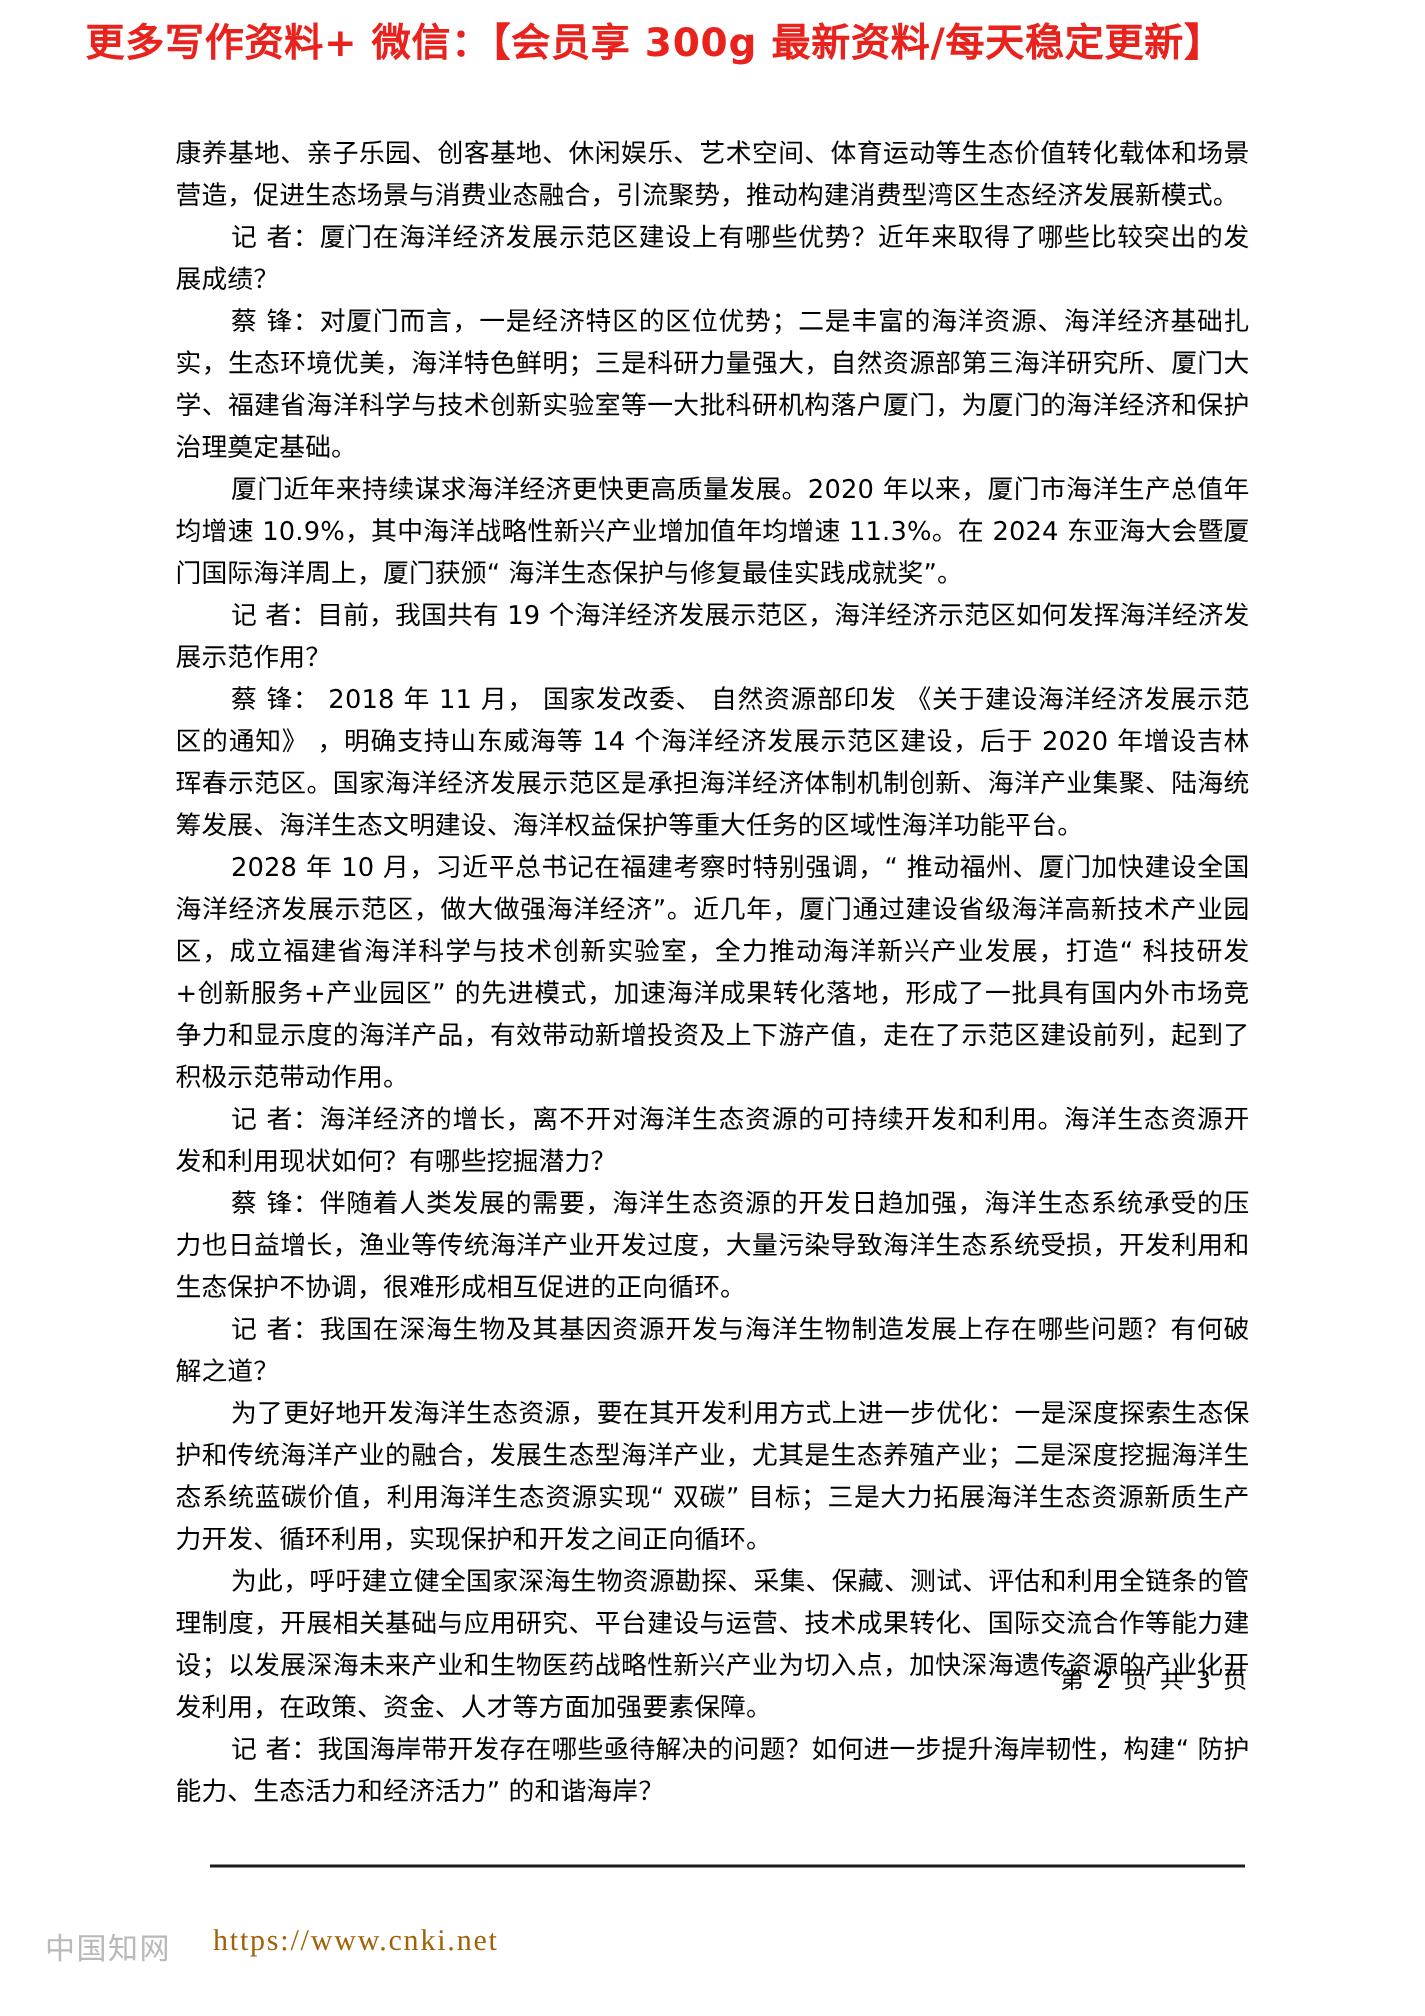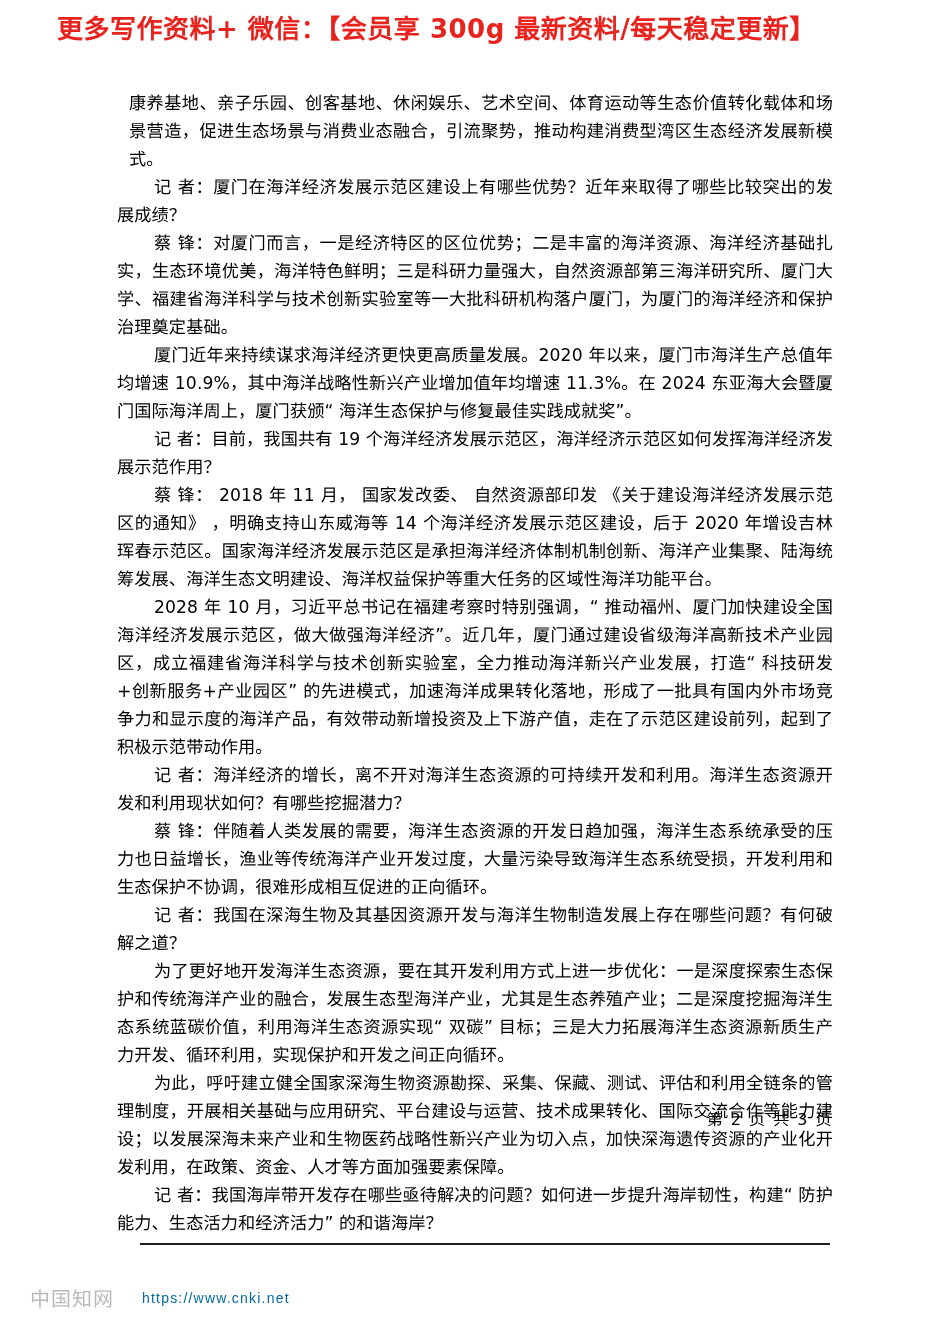--- a/index.html
+++ b/index.html
@@ -71,45 +71,45 @@
     top: 1243px;
     width: 690px;
     height: 0;
     border-top: 2px solid #1d1d1d;
   }
   .footer-watermark {
     position: absolute;
     left: 30px;
     top: 1283px;
     display: flex;
-    align-items: center;
+    align-items: flex-start;
     gap: 28px;
     white-space: nowrap;
   }
   .wm-brand {
     font-size: 20px;
     color: #b9b9b9;
     letter-spacing: 1px;
     font-family: "DejaVu Serif", "Liberation Serif", serif;
   }
   .wm-url {
-    font-size: 14px;
-    color: #0369a1;
+    font-size: 20px;
+    color: #a16207;
     letter-spacing: 1.2px;
-    font-family: Liberation Sans, sans-serif;
+    font-family: Liberation Serif, serif;
   }
 </style>
 </head>
 <body>
 
 <div class="promo-header">更多写作资料+ 微信：【会员享 300g 最新资料/每天稳定更新】</div>
 
 <div class="doc-body">
 
-  <p class="para indent" style="text-indent:0;margin-left:12px;">康养基地、亲子乐园、创客基地、休闲娱乐、艺术空间、体育运动等生态价值转化载体和场景营造，促进生态场景与消费业态融合，引流聚势，推动构建消费型湾区生态经济发展新模式。</p>
+  <p class="para indent" style="text-indent:0;">康养基地、亲子乐园、创客基地、休闲娱乐、艺术空间、体育运动等生态价值转化载体和场景营造，促进生态场景与消费业态融合，引流聚势，推动构建消费型湾区生态经济发展新模式。</p>
   <p class="para indent">记 者：厦门在海洋经济发展示范区建设上有哪些优势？近年来取得了哪些比较突出的发展成绩？</p>
   <p class="para indent">蔡 锋：对厦门而言，一是经济特区的区位优势；二是丰富的海洋资源、海洋经济基础扎实，生态环境优美，海洋特色鲜明；三是科研力量强大，自然资源部第三海洋研究所、厦门大学、福建省海洋科学与技术创新实验室等一大批科研机构落户厦门，为厦门的海洋经济和保护治理奠定基础。</p>
   <p class="para indent">厦门近年来持续谋求海洋经济更快更高质量发展。2020 年以来，厦门市海洋生产总值年均增速 10.9%，其中海洋战略性新兴产业增加值年均增速 11.3%。在 2024 东亚海大会暨厦门国际海洋周上，厦门获颁“ 海洋生态保护与修复最佳实践成就奖”。</p>
   <p class="para indent">记 者：目前，我国共有 19 个海洋经济发展示范区，海洋经济示范区如何发挥海洋经济发展示范作用？</p>
   <p class="para indent">蔡 锋： 2018 年 11 月， 国家发改委、 自然资源部印发 《关于建设海洋经济发展示范区的通知》 ，明确支持山东威海等 14 个海洋经济发展示范区建设，后于 2020 年增设吉林珲春示范区。国家海洋经济发展示范区是承担海洋经济体制机制创新、海洋产业集聚、陆海统筹发展、海洋生态文明建设、海洋权益保护等重大任务的区域性海洋功能平台。</p>
   <p class="para indent">2028 年 10 月，习近平总书记在福建考察时特别强调，“ 推动福州、厦门加快建设全国海洋经济发展示范区，做大做强海洋经济”。近几年，厦门通过建设省级海洋高新技术产业园区，成立福建省海洋科学与技术创新实验室，全力推动海洋新兴产业发展，打造“ 科技研发+创新服务+产业园区” 的先进模式，加速海洋成果转化落地，形成了一批具有国内外市场竞争力和显示度的海洋产品，有效带动新增投资及上下游产值，走在了示范区建设前列，起到了积极示范带动作用。</p>
   <p class="para indent">记 者：海洋经济的增长，离不开对海洋生态资源的可持续开发和利用。海洋生态资源开发和利用现状如何？有哪些挖掘潜力？</p>
   <p class="para indent">蔡 锋：伴随着人类发展的需要，海洋生态资源的开发日趋加强，海洋生态系统承受的压力也日益增长，渔业等传统海洋产业开发过度，大量污染导致海洋生态系统受损，开发利用和生态保护不协调，很难形成相互促进的正向循环。</p>
   <p class="para indent">记 者：我国在深海生物及其基因资源开发与海洋生物制造发展上存在哪些问题？有何破解之道？</p>
   <p class="para indent">为了更好地开发海洋生态资源，要在其开发利用方式上进一步优化：一是深度探索生态保护和传统海洋产业的融合，发展生态型海洋产业，尤其是生态养殖产业；二是深度挖掘海洋生态系统蓝碳价值，利用海洋生态资源实现“ 双碳” 目标；三是大力拓展海洋生态资源新质生产力开发、循环利用，实现保护和开发之间正向循环。</p>

